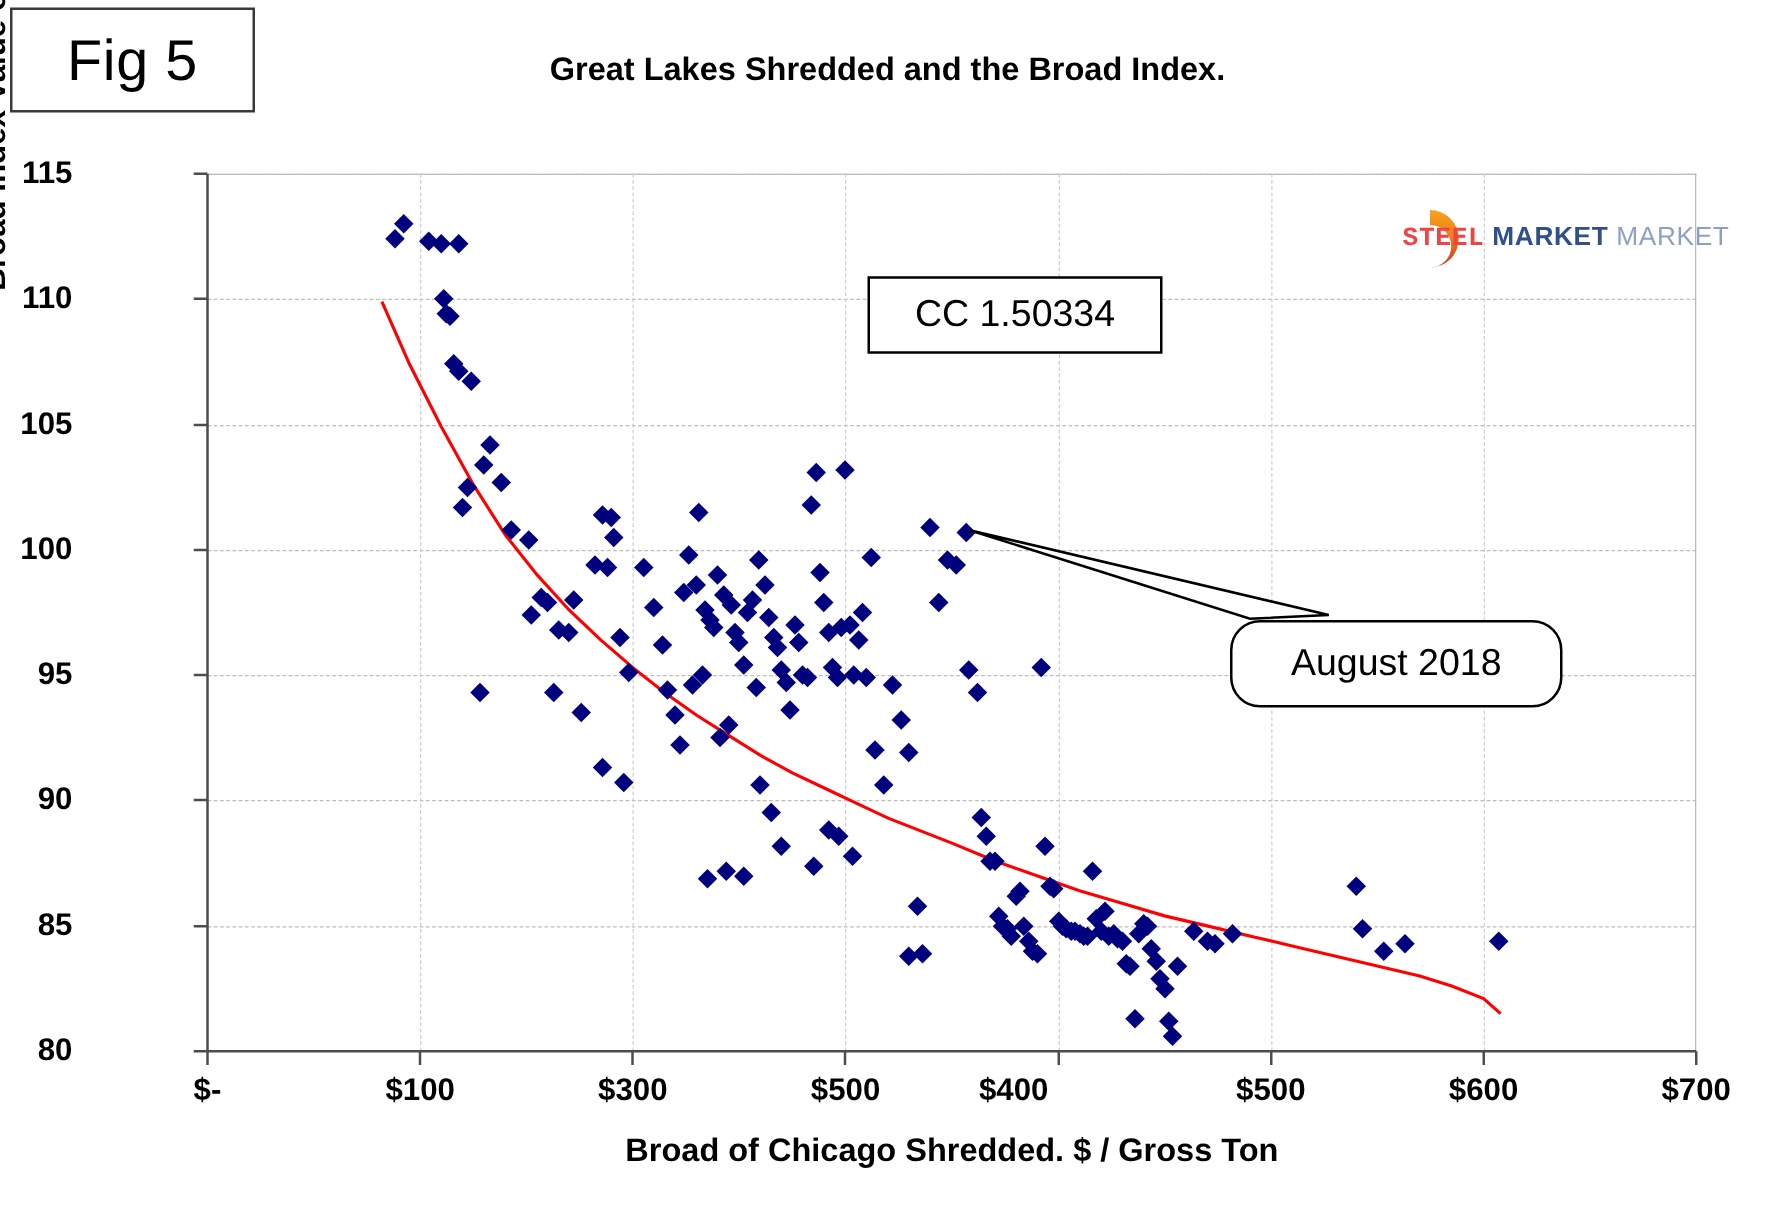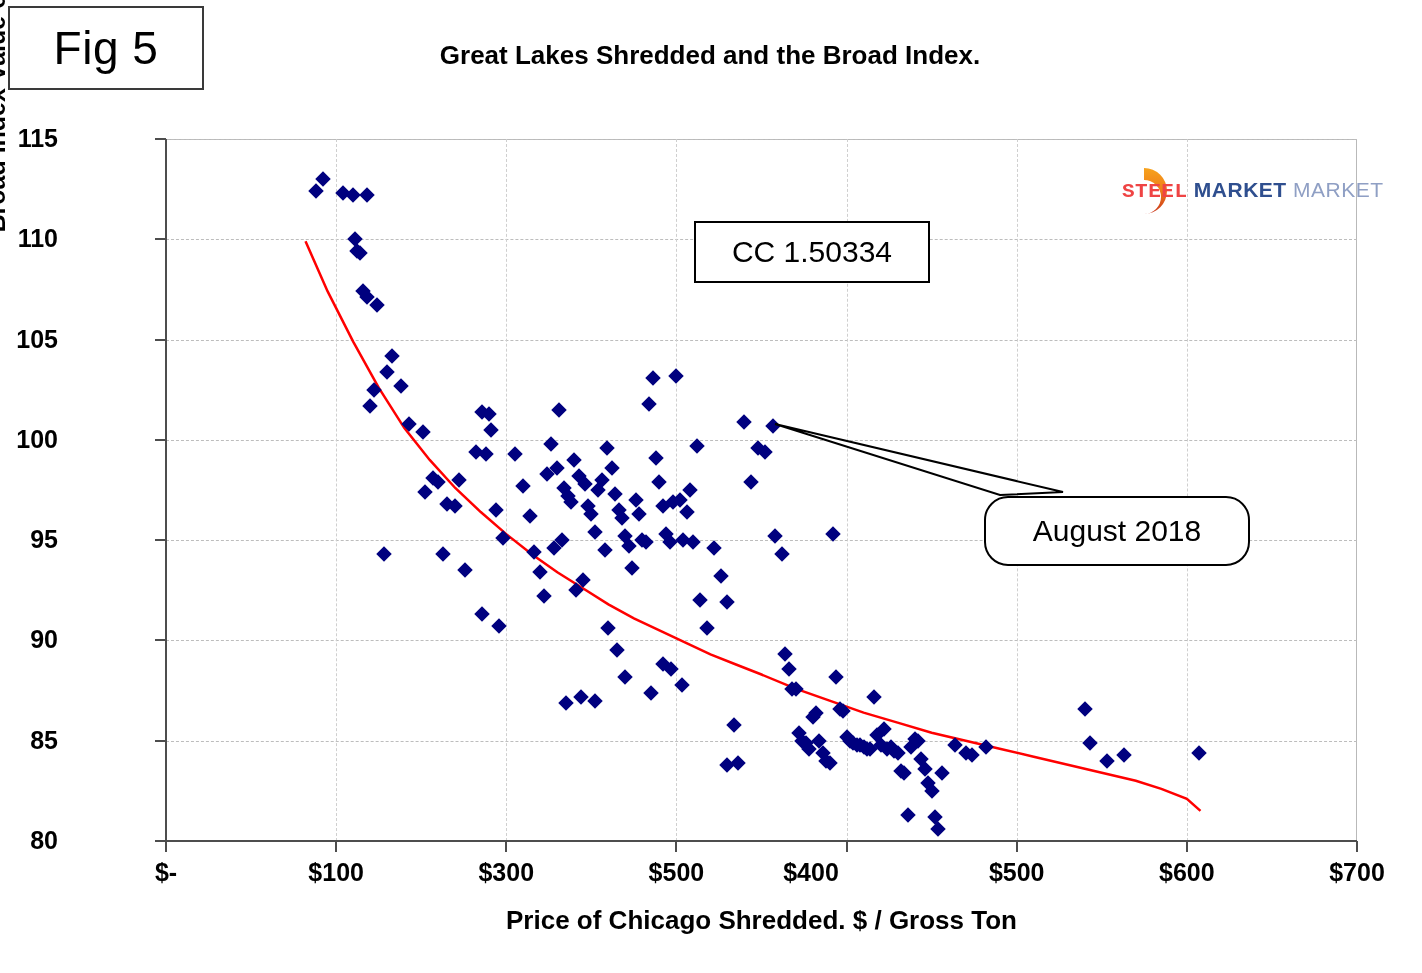--- a/index.html
+++ b/index.html
@@ -79,21 +79,21 @@
   <span>Fig 5</span>
 </div>
 
 <div id="chart-title">
   <div>Great Lakes Shredded and the Broad Index.</div>
 </div>
 
 <div id="plot-wrap">
 
   <div id="y-axis-title">Broad Index Value of the U.S. Dollar</div>
-  <div id="x-axis-title">Price of Chicago Shredded. $ / Gross Ton</div>
+  <div id="x-axis-title">Broad of Chicago Shredded. $ / Gross Ton</div>
 
   <div id="tick-layer">
       <div class="ytick-label" style="top: 841px;">80</div>
       <div class="ytick-mark" style="top: 840px; left: 155px;"></div>
       <div class="ytick-label" style="top: 740.714px;">85</div>
       <div class="ytick-mark" style="top: 739.714px; left: 155px;"></div>
       <div class="ytick-label" style="top: 640.429px;">90</div>
       <div class="ytick-mark" style="top: 639.429px; left: 155px;"></div>
       <div class="ytick-label" style="top: 540.143px;">95</div>
       <div class="ytick-mark" style="top: 539.143px; left: 155px;"></div>

